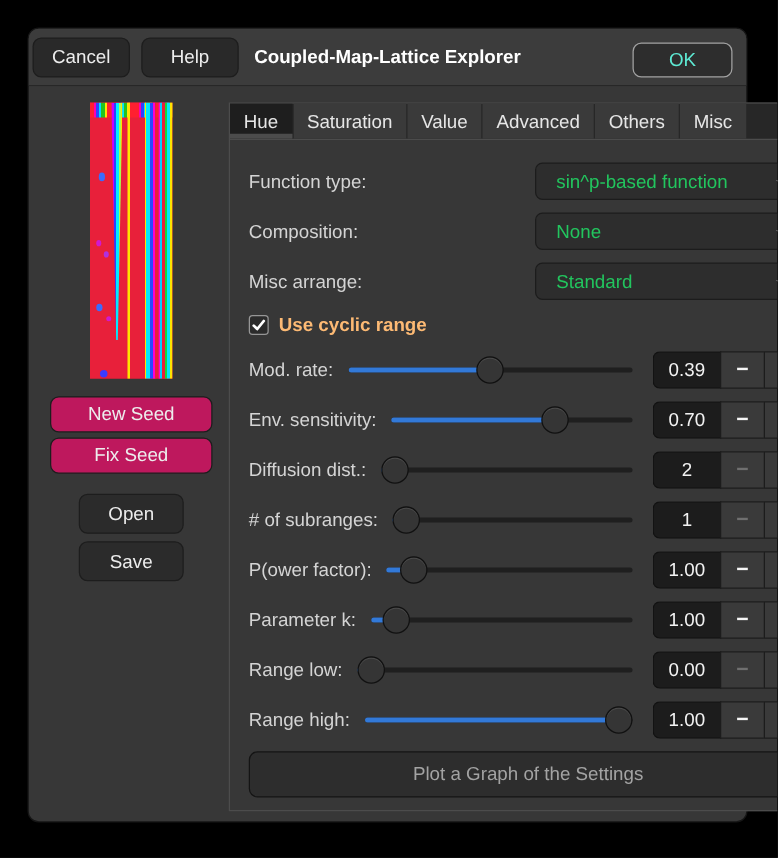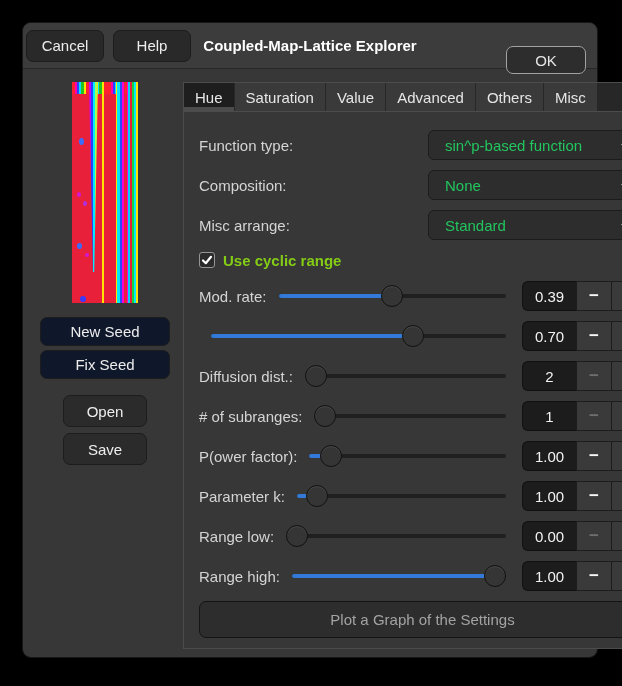--- a/index.html
+++ b/index.html
@@ -7,40 +7,40 @@
   .screen{position:relative;width:622px;height:686px;background:#000;overflow:hidden;}
   .window{position:absolute;left:22px;top:22px;width:576px;height:636px;background:#373737;
           border:1px solid #161616;border-radius:9px;}
   
   .header{position:relative;height:46px;background:#3c3c3c;border-bottom:1px solid #272727;
           border-radius:8px 8px 0 0;display:flex;align-items:center;padding:0 3px;}
   .hbtn{height:32px;min-width:78px;padding:0 14px;background:#292929;border:1px solid #1d1d1d;
         border-radius:7px;color:#ededed;font-size:15px;display:flex;align-items:center;justify-content:center;}
   .hbtn + .hbtn{margin-left:9px;}
   .win-title{position:absolute;left:0;right:0;text-align:center;color:#fff;font-size:15px;font-weight:bold;pointer-events:none;}
-  .ok{position:absolute;right:11px;top:23px;height:28px;width:80px;background:#2d2d2d;
-      border:1px solid #a2a2a2;border-radius:7px;color:#e5e5e5;font-size:15px;
+  .ok{position:absolute;right:11px;top:11px;height:28px;width:80px;background:#2d2d2d;
+      border:1px solid #a2a2a2;border-radius:7px;color:#5eead4;font-size:15px;
       display:flex;align-items:center;justify-content:center;}
   
   .leftcol{position:absolute;left:17px;top:59px;width:130px;}
   .preview{position:relative;width:66px;height:221px;margin:0 auto;background:#e8203a;overflow:hidden;}
   .pv{position:absolute;}
   .pv-top{left:0;top:0;width:66px;height:12px;
       background:repeating-linear-gradient(90deg,#ff2030 0 3px,#ff00b0 3px 5px,#3040ff 5px 7px,#00e0ff 7px 9px,#22c41e 9px 12px,#ffe400 12px 14px,#ff2030 14px 18px);}
   .pv-vee{left:17px;top:0;width:9px;height:190px;
       background:linear-gradient(90deg,#c800ff 0 2px,#2742ff 2px 4px,#00ecff 4px 6px,#a8ff50 6px 8px,#ffe400 8px 9px);
       clip-path:polygon(0 0,100% 0,58% 100%,44% 100%);}
   .pv-yline{left:30px;top:0;width:2px;height:221px;background:#ffe400;}
   .pv-band{left:44px;top:0;width:9px;height:221px;
       background:linear-gradient(90deg,#ffe400 0 1px,#00e8ff 1px 4px,#2948ff 4px 6px,#ff00d0 6px 8px,#e8203a 8px 9px);}
   .pv-rband{left:55px;top:0;width:11px;height:221px;
       background:linear-gradient(90deg,#ff00d0 0 1px,#00cfff 1px 3px,#e8203a 3px 5px,#17d63c 5px 7px,#00e8ff 7px 9px,#ffe400 9px 11px);}
   .dot{position:absolute;border-radius:50%;}
   
-  .sbtn{width:130px;height:29px;margin:0 auto 4px auto;background:#0f172a;border:1px solid #1d1d1d;
+  .sbtn{width:130px;height:29px;margin:0 auto 4px auto;background:#be185d;border:1px solid #1d1d1d;
         border-radius:7px;color:#ededed;font-size:15px;display:flex;align-items:center;justify-content:center;}
   .sbtn.first{margin-top:14px;}
   .sbtn.disabled{color:#838383;background:#303030;border-color:#262626;}
   .fbtn{width:84px;height:32px;margin:0 auto 6px auto;background:#2b2b2b;border:1px solid #1d1d1d;
         border-radius:7px;color:#ededed;font-size:15px;display:flex;align-items:center;justify-content:center;}
   .fbtn.first{margin-top:16px;}
   
   .notebook{position:absolute;left:160px;top:59px;width:479px;height:567px;border:1px solid #4c4c4c;background:#373737;}
   .tabstrip{height:29px;background:#272727;display:flex;border-bottom:1px solid #4c4c4c;}
   .tab{padding:0 11px;display:flex;align-items:center;background:#3a3a3a;color:#e6e6e6;font-size:15px;
@@ -52,21 +52,21 @@
   
   .drow{height:30px;margin-bottom:10px;justify-content:space-between;gap:32px;}
   .dropdown{position:relative;width:218px;height:30px;background:#2d2d2d;border:1px solid #1c1c1c;
             border-radius:6px;display:flex;align-items:center;color:#22c55e;font-size:15px;padding:0 28px 0 16px;}
   .caret{position:absolute;right:12px;top:13px;width:0;height:0;border-left:6px solid transparent;
          border-right:6px solid transparent;border-top:7px solid #cfcfcf;}
   
   .cbrow{height:20px;margin:10px 0 9px 0;}
   .checkbox{width:16px;height:16px;background:#2b2b2b;border:1px solid #969696;border-radius:3px;
             display:flex;align-items:center;justify-content:center;margin-right:8px;}
-  .cblabel{color:#84cc16;font-size:15px;font-weight:bold;}
+  .cblabel{color:#fdba74;font-size:15px;font-weight:bold;}
   
   .srow{height:34px;margin-bottom:6px;}
   .slider{flex:1;position:relative;height:34px;margin:0 16px 0 12px;min-width:60px;}
   .track{position:absolute;left:0;right:0;top:15px;height:4px;background:#1f1f1f;border-radius:2px;}
   .fill{position:absolute;left:0;top:15px;height:4px;background:#3279d8;border-radius:2px;}
   .knob{position:absolute;top:6px;width:22px;height:22px;border-radius:50%;background:#353535;
         border:1px solid #111;box-shadow:inset 0 1px 0 #4a4a4a;}
   .spin{display:flex;height:30px;}
   .spin-val{width:54px;height:30px;background:#1c1c1c;border:1px solid #111;border-right:none;
             border-radius:6px 0 0 6px;color:#f2f2f2;font-size:15px;display:flex;align-items:center;justify-content:center;}
@@ -164,20 +164,21 @@
             <div class="knob" style="left: calc(50% - 11px);"></div>
           </div>
           <div class="spin">
             <div class="spin-val">0.39</div>
             <div class="spin-btn minus">−</div>
             <div class="spin-btn plus">+</div>
           </div>
         </div>
 
         <div class="row srow">
+          <span class="lbl">Env. sensitivity:</span>
           <div class="slider">
             <div class="track"></div>
             <div class="fill" style="width: calc(70% - 4.4px);"></div>
             <div class="knob" style="left: calc(70% - 15.4px);"></div>
           </div>
           <div class="spin">
             <div class="spin-val">0.70</div>
             <div class="spin-btn minus">−</div>
             <div class="spin-btn plus">+</div>
           </div>

